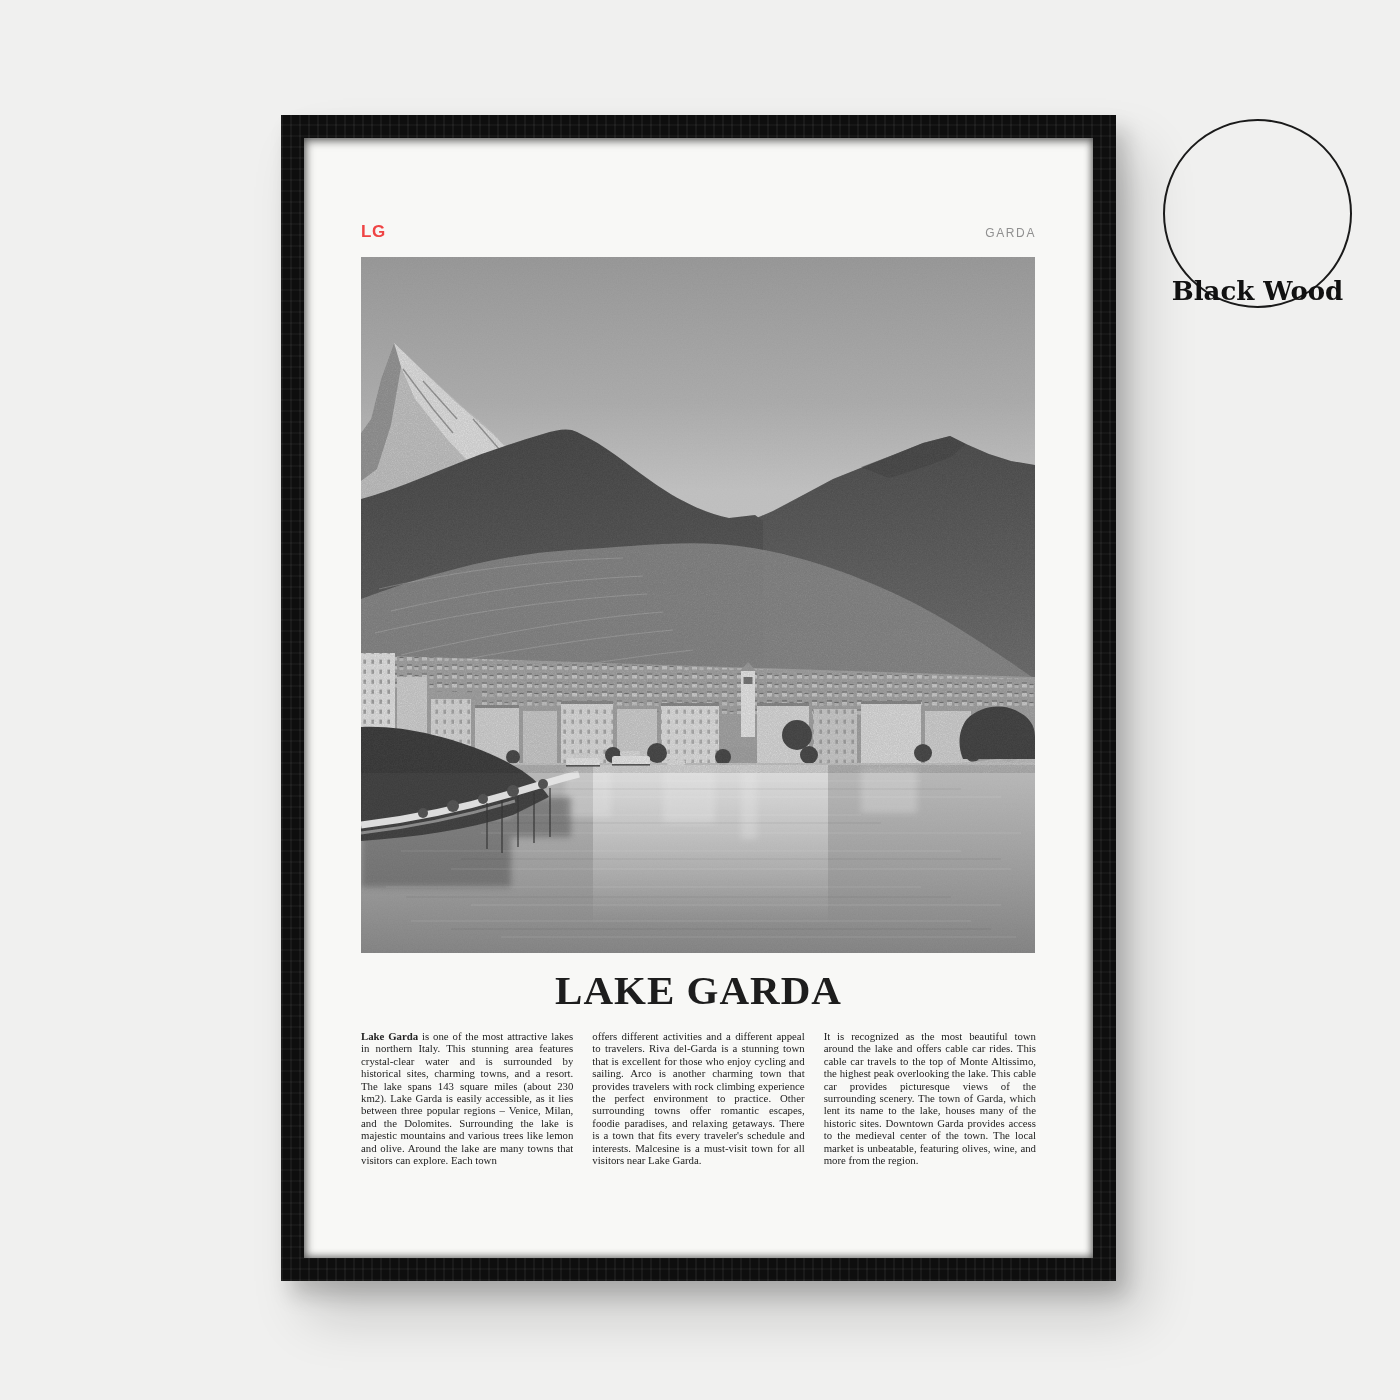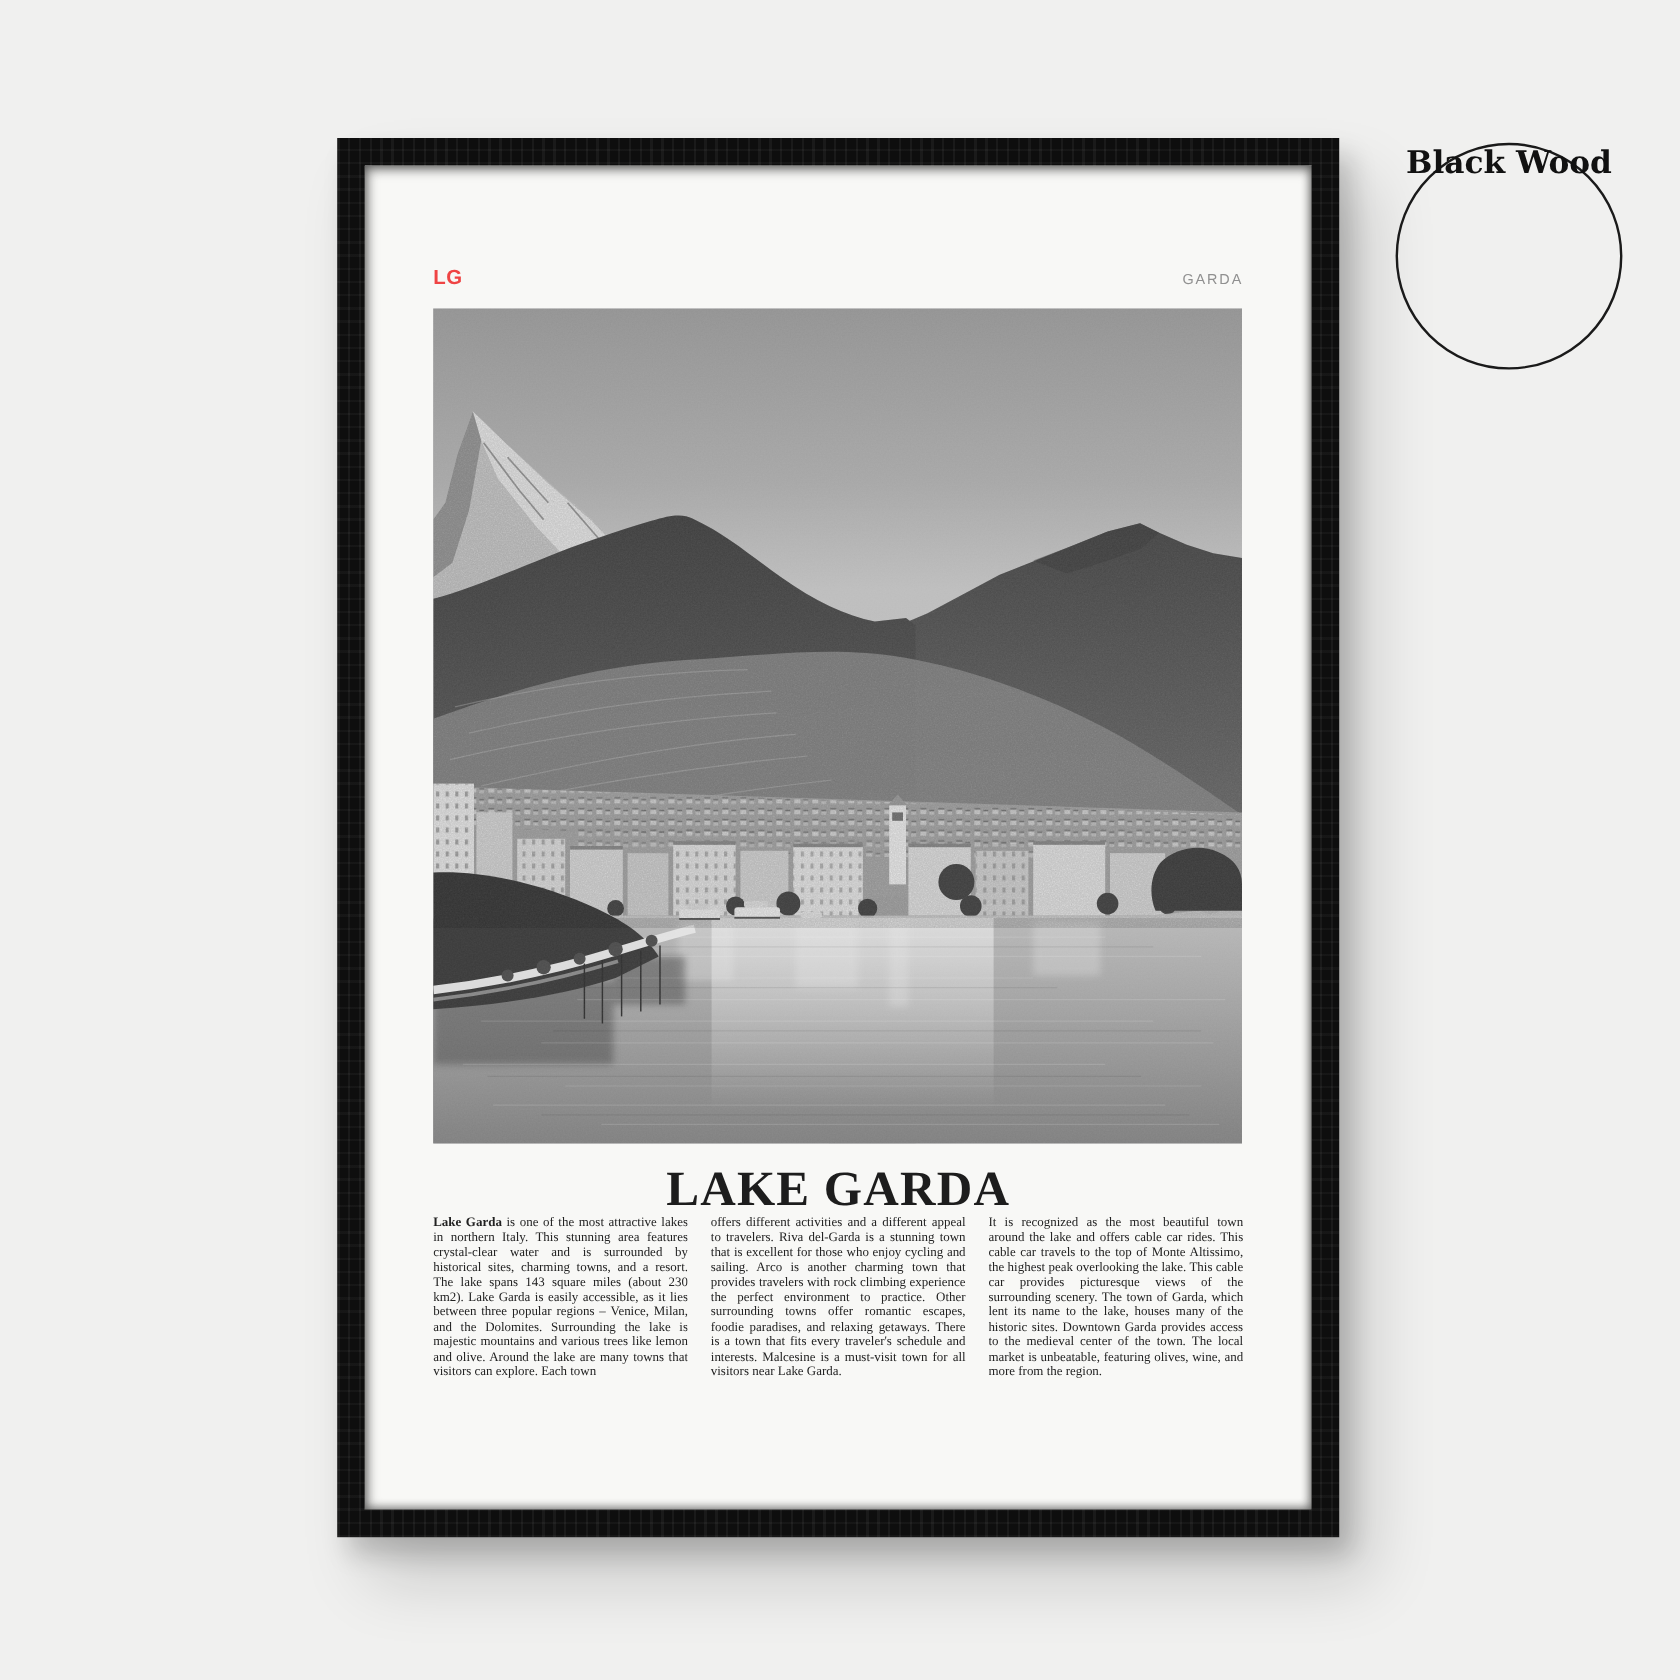--- a/index.html
+++ b/index.html
@@ -52,35 +52,35 @@
   .photo{margin-top:7px;width:674px;height:696px;overflow:hidden;background:#a9a9a9;}
   .photo svg{display:block;}
 
   
   .title{
     margin:14px 0 0;text-align:center;
     font-family:"Liberation Serif", serif;
     font-weight:700;font-size:41px;line-height:46px;letter-spacing:1px;color:#1d1d1d;
   }
   .body-cols{
-    display:flex;gap:19px;align-items:center;
+    margin-top:17px;display:flex;gap:19px;align-items:center;
   }
   .col{
     margin:0;flex:1 1 0;height:163px;overflow:hidden;
     font-family:"Liberation Serif", serif;
     font-size:10.8px;line-height:12.4px;color:#222;
     text-align:justify;
   }
   .col b{font-weight:700;}
 
   
   .badge{
     position:absolute;left:1163px;top:119px;width:189px;height:189px;
     box-sizing:border-box;border:2px solid #1a1a1a;border-radius:50%;
-    display:flex;align-items:flex-start;justify-content:center;
+    display:flex;align-items:flex-end;justify-content:center;
   }
   .badge span{
     font-family:"DejaVu Serif", serif;
     font-weight:700;font-size:26px;color:#111;white-space:nowrap;
   }
 </style>
 </head>
 <body>
 
 <div class="stage">

